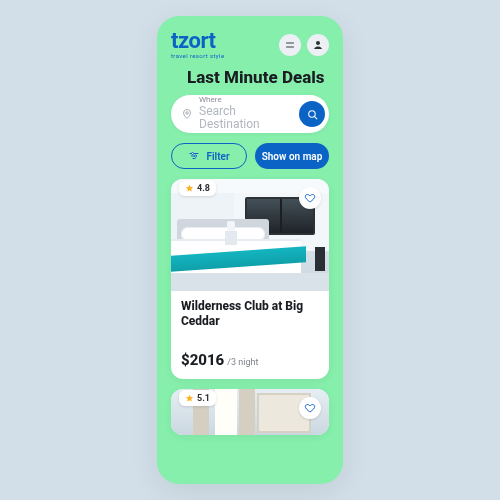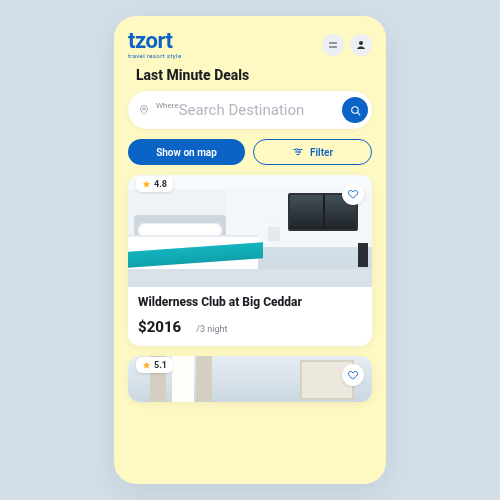--- a/index.html
+++ b/index.html
@@ -1,39 +1,39 @@
 <!DOCTYPE html>
 <html><head>
 <meta charset="utf-8">
 <style>
   * { box-sizing: border-box; margin: 0; padding: 0; font-family: -apple-system, BlinkMacSystemFont, "Segoe UI", Roboto, sans-serif; }
   body { background: #d2dfe8; width: 500px; height: 500px; display: flex; align-items: center; justify-content: center; }
   .phone {
-    width: 272px; height: 468px; background: #fef9c3; border-radius: 22px;
+    width: 186px; height: 468px; background: #86efac; border-radius: 22px;
     padding: 14px 14px 0 14px; overflow: hidden; position: relative;
     box-shadow: 0 8px 30px rgba(0,0,0,.08);
   }
   .topbar { display:flex; align-items:center; justify-content:space-between; margin-bottom: 8px; }
   .brand { display:flex; flex-direction:column; line-height:1; }
   .brand-name { font-size: 22px; font-weight: 700; color:#0b63c6; letter-spacing:-0.5px; }
   .brand-tag { font-size: 6px; color:#0b63c6; letter-spacing:0.4px; margin-top:1px; }
   .top-actions { display:flex; gap:6px; align-items:center; }
   .icon-btn { width:22px; height:22px; border-radius:50%; background:#eceff3; display:flex; align-items:center; justify-content:center; }
   .icon-btn svg { width:12px; height:12px; }
 
-  .page-title { font-size: 14px; font-weight: 800; color:#1a1d22; margin: 6px 0 8px 8px; }
+  .page-title { font-size: 17px; font-weight: 800; color:#1a1d22; margin: 6px 0 8px 16px; }
 
   .search {
     background:#fff; border-radius: 999px; height:38px; display:flex; align-items:center;
     padding: 0 4px 0 10px; gap:6px; box-shadow: 0 1px 4px rgba(0,0,0,.05);
   }
   .search .pin { color:#a9aeb6; }
-  .search .search-text { flex:1; display:flex; flex-direction:row; line-height:1.1; }
+  .search .search-text { flex:1; display:flex; flex-direction:column; line-height:1.1; }
   .search .search-label { font-size:8px; color:#8b8f98; }
-  .search .search-ph { font-size:15px; color:#b1b6bf; }
+  .search .search-ph { font-size:12px; color:#b1b6bf; }
   .search .go {
     width:26px; height:26px; border-radius:50%; background:#0b63c6; display:flex; align-items:center; justify-content:center;
   }
   .search .go svg { width:13px; height:13px; stroke:#fff; }
 
   .controls { display:flex; gap:8px; margin:10px 0 10px 0; }
   .pill { flex:1; height:26px; border-radius:999px; display:flex; align-items:center; justify-content:center; font-size:10px; font-weight:600; }
   .pill.primary { background:#0b63c6; color:#fff; }
   .pill.outline { background:transparent; color:#0b63c6; border:1.5px solid #0b63c6; gap:6px; }
   .pill.outline svg { width:12px; height:12px; }
@@ -47,21 +47,21 @@
   }
   .rating-badge svg { width:9px; height:9px; fill:#ffb020; }
   .fav {
     position:absolute; top:8px; right:8px; width:22px; height:22px; border-radius:50%; background:#fff;
     display:flex; align-items:center; justify-content:center; box-shadow:0 1px 3px rgba(0,0,0,.12);
   }
   .fav svg { width:12px; height:12px; stroke:#0b63c6; fill:none; stroke-width:2; }
   .card-body { padding: 8px 20px 10px 10px; }
   .card-title { font-size:12px; font-weight:800; color:#1a1d22; line-height:1.25; }
   .card-dates { font-size:9px; color:#7d828b; margin-top:2px; }
-  .card-price { margin-top:8px; display:flex; align-items:baseline; gap:15px; }
+  .card-price { margin-top:22px; display:flex; align-items:baseline; gap:3px; }
   .card-price .amount { font-size:15px; font-weight:800; color:#1a1d22; }
   .card-price .per { font-size:9px; color:#7d828b; }
 
   
   .room1 { background:#ffffff; }
   .room1 .ceiling { position:absolute; inset:0 0 auto 0; height:14px; background:#f7fafc; }
   .room1 .wall-left { position:absolute; left:0; top:14px; width:40%; height:58px; background:#eef3f7; }
   .room1 .wall-right{ position:absolute; right:0; top:14px; width:60%; height:58px; background:#f3f7fa; }
   .room1 .window {
     position:absolute; right:14px; top:18px; width:70px; height:38px; background:#2a2f36;
@@ -145,30 +145,30 @@
     </div>
     <div class="go">
       <svg viewBox="0 0 24 24">
           <circle cx="11" cy="11" r="6" fill="none" stroke="#fff" stroke-width="2"></circle>
           <path d="M16 16l4 4" stroke="#fff" stroke-width="2" stroke-linecap="round"></path>
         </svg>
     </div>
   </div>
 
   <div class="controls">
-    <div class="pill primary">
-      <span>Show on map</span>
-    </div>
     <div class="pill outline">
       <svg viewBox="0 0 24 24">
           <path d="M4 7h16M7 12h10M10 17h4" stroke="#0b63c6" stroke-width="2" stroke-linecap="round"></path>
           <circle cx="9" cy="7" r="2" fill="#fff" stroke="#0b63c6" stroke-width="2"></circle>
           <circle cx="15" cy="12" r="2" fill="#fff" stroke="#0b63c6" stroke-width="2"></circle>
         </svg>
       <span>Filter</span>
+    </div>
+    <div class="pill primary">
+      <span>Show on map</span>
     </div>
   </div>
 
   <div class="card">
     <div class="photo room1">
       <div class="ceiling"></div>
         <div class="wall-left"></div>
         <div class="wall-right"></div>
       <div class="window"></div>
       <div class="headboard"></div>

